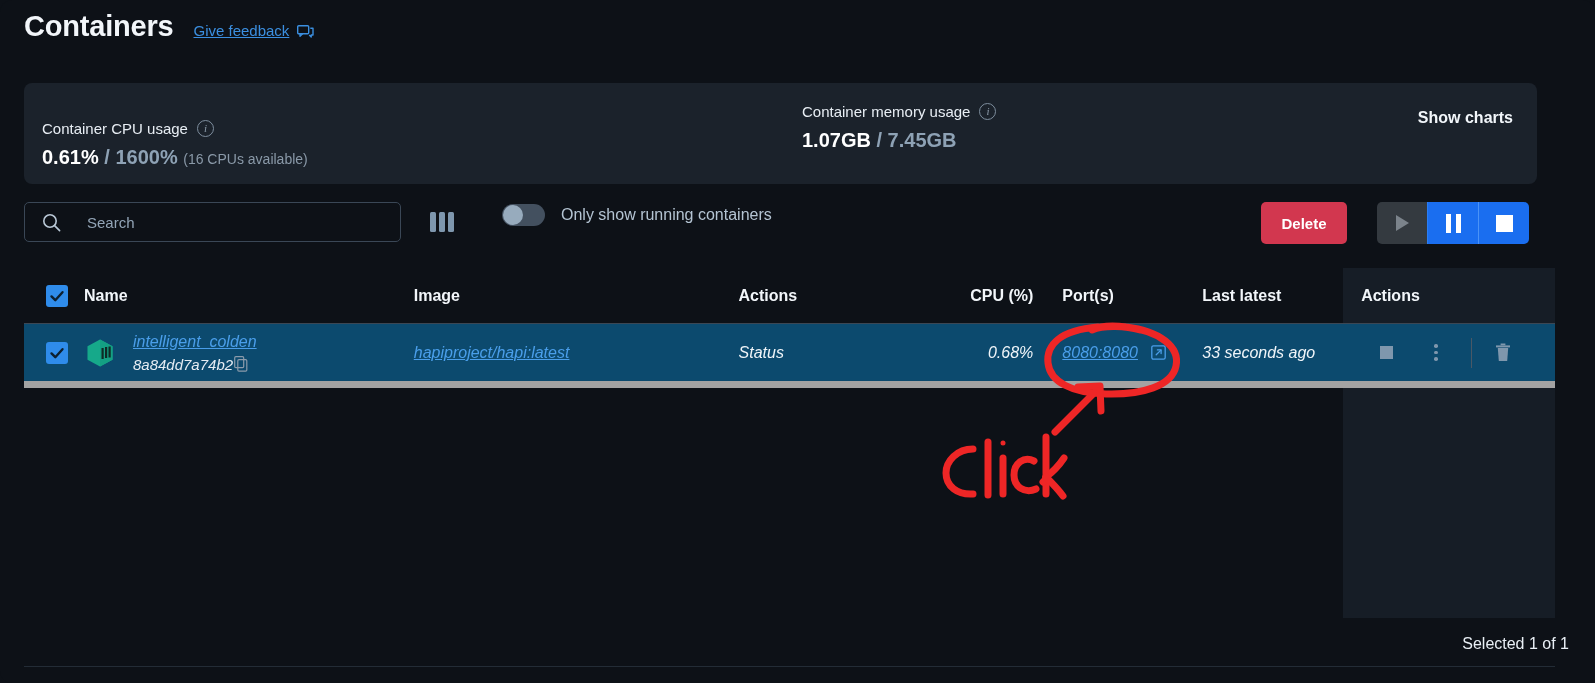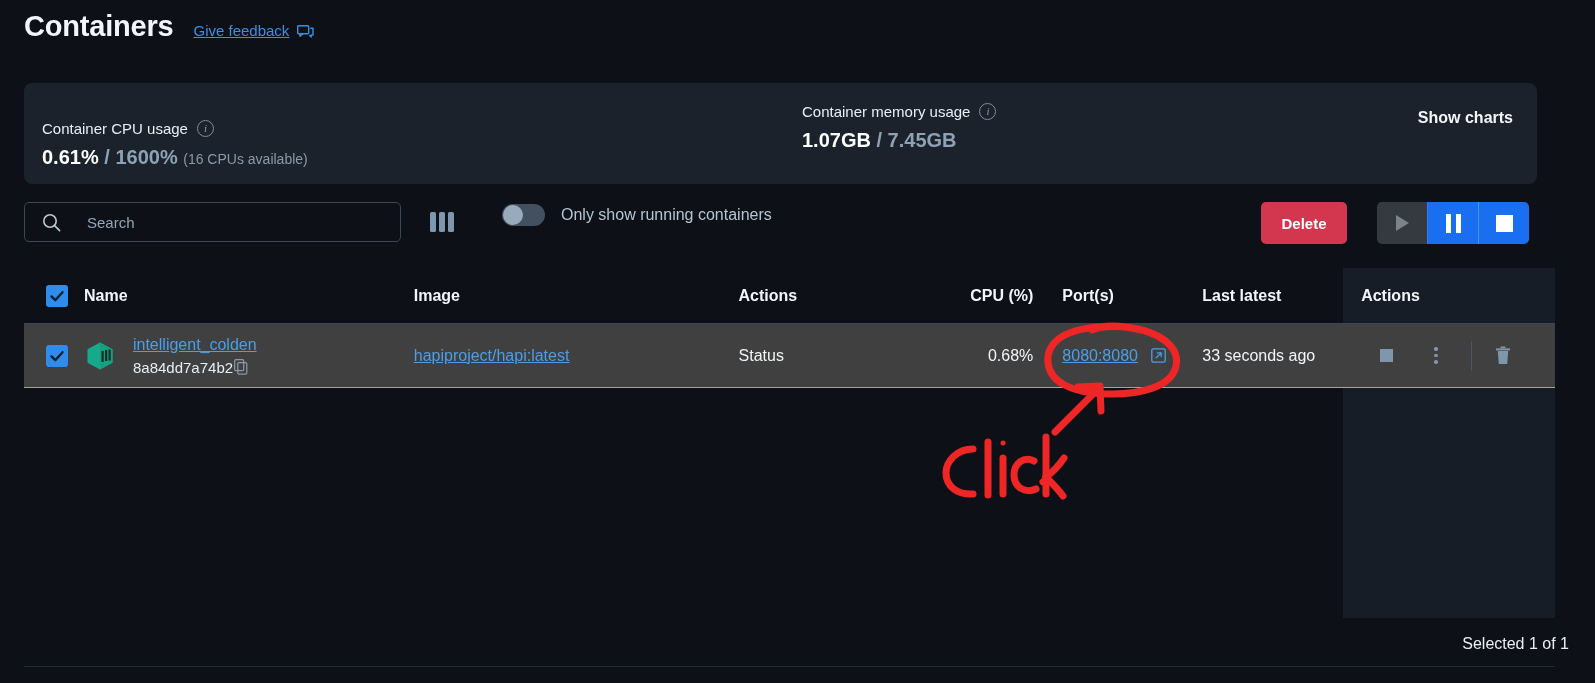--- a/index.html
+++ b/index.html
@@ -102,21 +102,21 @@
     position: absolute; left: 1343px; top: 268px; width: 212px; height: 350px;
     background: #161d26;
   }
   .table { position: absolute; left: 24px; top: 268px; width: 1531px; }
   .thead {
     position: relative; height: 55px; display: flex; align-items: center;
     color: #f2f6fa; font-size: 16px; font-weight: bold;
   }
   .row {
     position: relative; height: 65px; display: flex; align-items: center;
-    background: #404040; border-top: 1px solid #3b4754; border-bottom: 1px solid #a3a3a3;
+    background: #0c4a6e; border-top: 1px solid #3b4754; border-bottom: 7px solid #a3a3a3; font-style: italic;
   }
   .c-check { width: 60px; display: flex; justify-content: center; padding-left: 6px; }
   .c-name { width: 330px; }
   .c-image { width: 325px; }
   .c-status { width: 185px; }
   .c-cpu { width: 110px; text-align: right; }
   .c-port { width: 145px; padding-left: 29px; }
   .c-last { width: 165px; padding-left: 24px; }
   .c-actions { width: 212px; }
 

